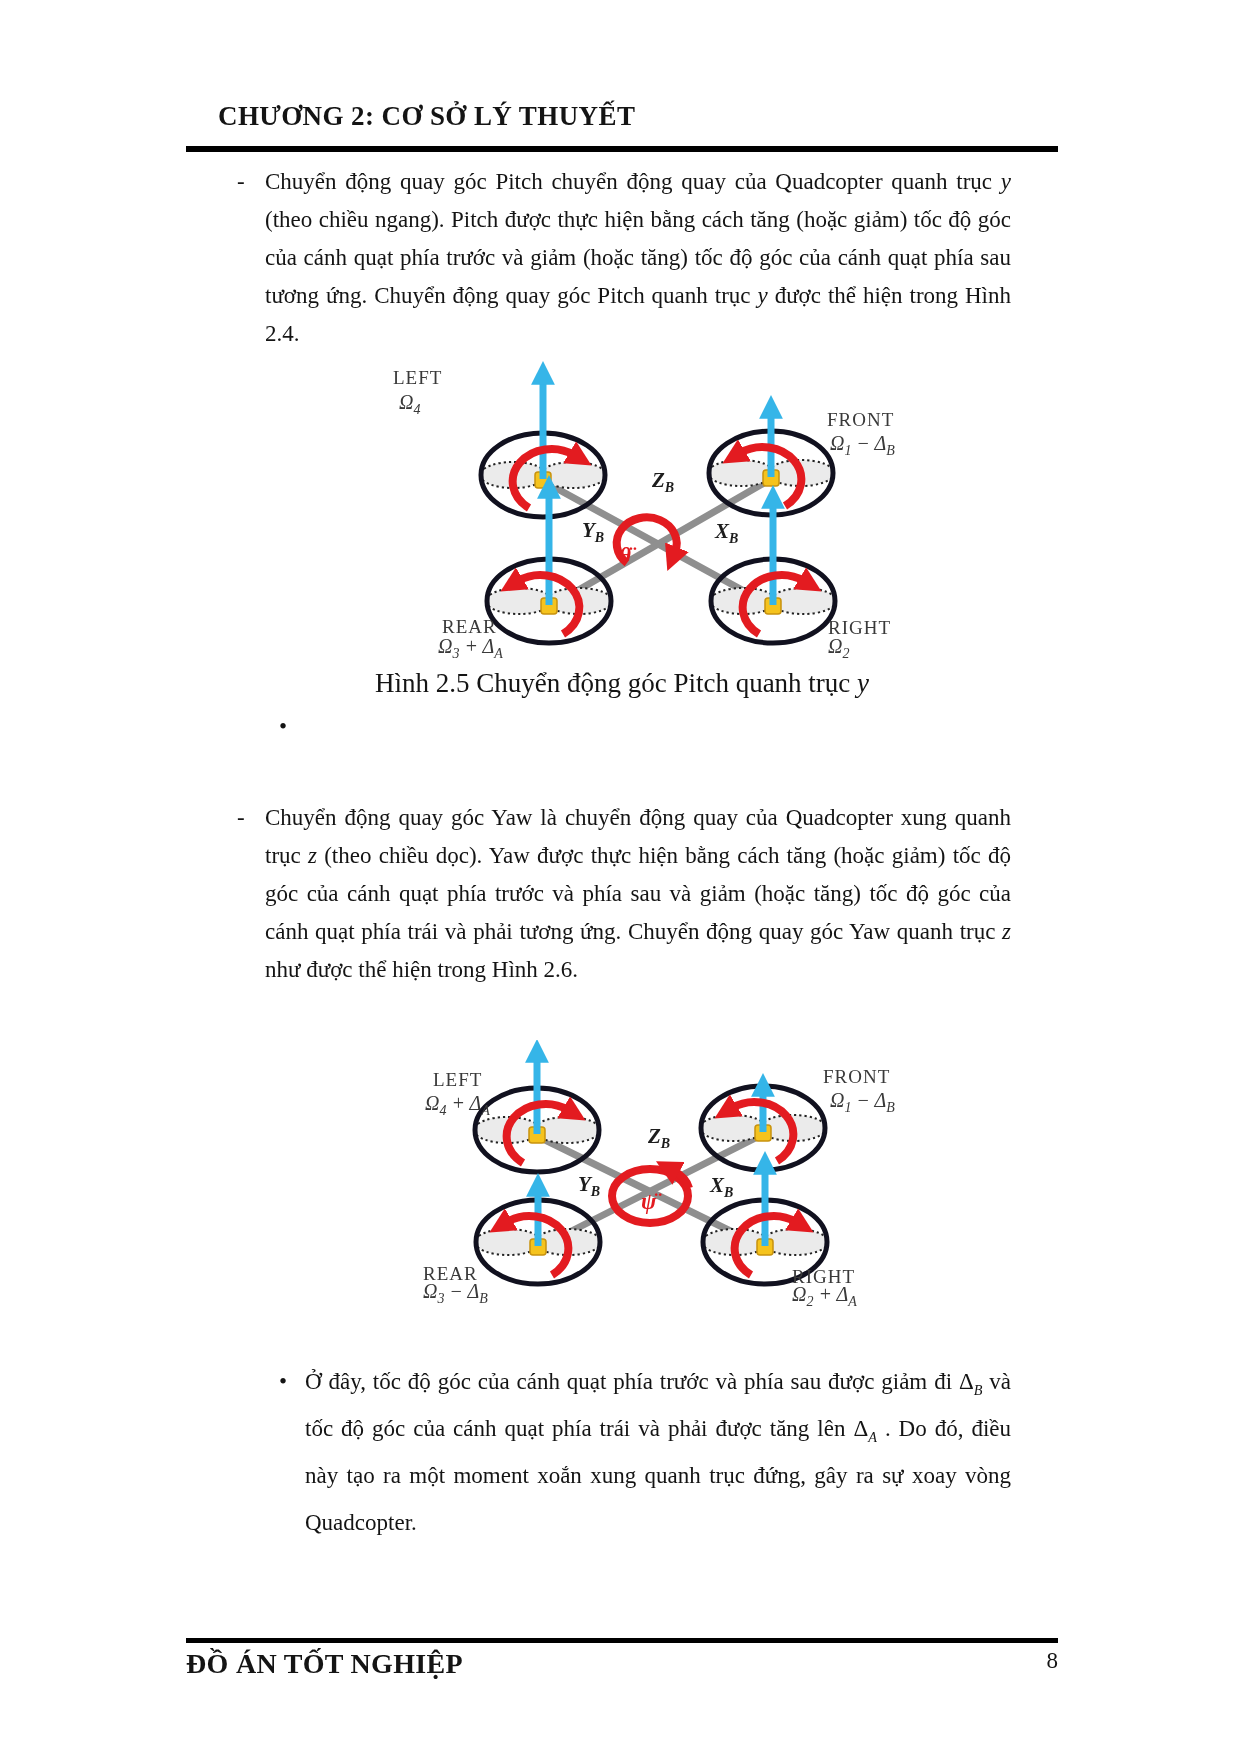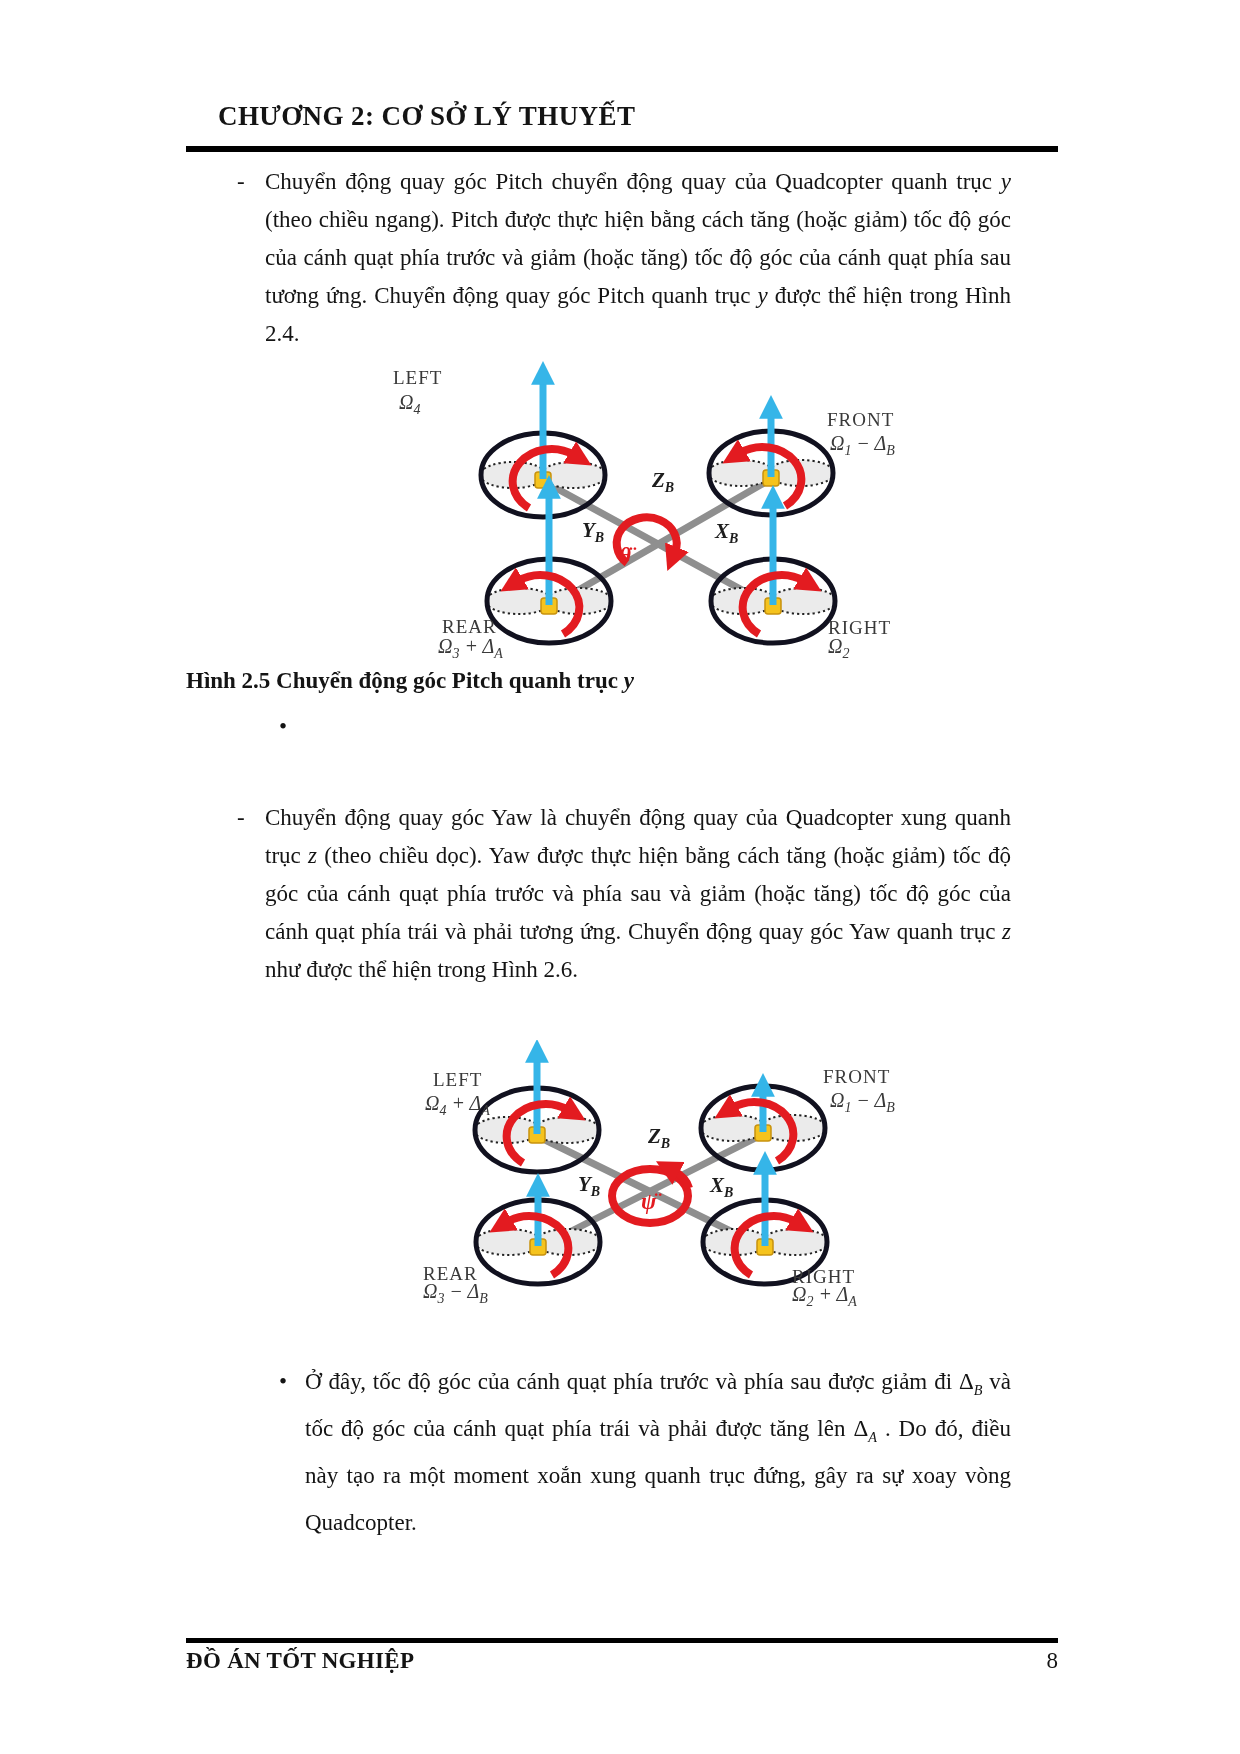--- a/index.html
+++ b/index.html
@@ -17,26 +17,26 @@
   .p2{left:265px;top:799px;width:746px;line-height:38px;}
   .b2{left:305px;top:1358px;width:706px;line-height:47px;}
   .b2 .marker{left:-26px;}
 
   sub{font-size:.62em;font-style:italic;line-height:0;}
   i{font-style:italic;}
 
   .fig{position:absolute;margin:0;padding:0;}
   .f1{left:375px;top:356px;}
   .f2{left:375px;top:1040px;}
-  .caption{position:absolute;left:186px;width:872px;font-size:23px;font-weight:bold;}
+  .caption{position:absolute;left:186px;width:872px;text-align:center;font-size:27px;}
   .c1{top:668px;}
   .c2{top:1330px;}
 
   .f-rule{position:absolute;left:186px;top:1638px;width:872px;height:5px;background:#000;}
-  .f-label{position:absolute;left:186px;top:1648px;font-size:23px;font-weight:700;letter-spacing:.3px;}
+  .f-label{position:absolute;left:186px;top:1648px;font-size:28px;font-weight:700;letter-spacing:.3px;}
   .f-page{position:absolute;left:186px;top:1648px;width:872px;text-align:right;font-size:23px;}
 
   
   .shell{fill:none;stroke:#11111f;stroke-width:5;}
   .lobe{fill:#ebebeb;stroke:#222;stroke-width:2;stroke-dasharray:2.2 3;}
   .hub{fill:#f5c31d;stroke:#c8930e;stroke-width:1.5;}
   .lift{stroke:#35b5e8;stroke-width:7;fill:none;}
   .spin{fill:none;stroke:#e31b20;stroke-width:8;}
   .arm{stroke:#8f8f8f;stroke-width:7;stroke-linecap:round;}
   .rname{font-family:"Liberation Serif",serif;font-size:19px;fill:#3a3a3a;letter-spacing:1px;}

